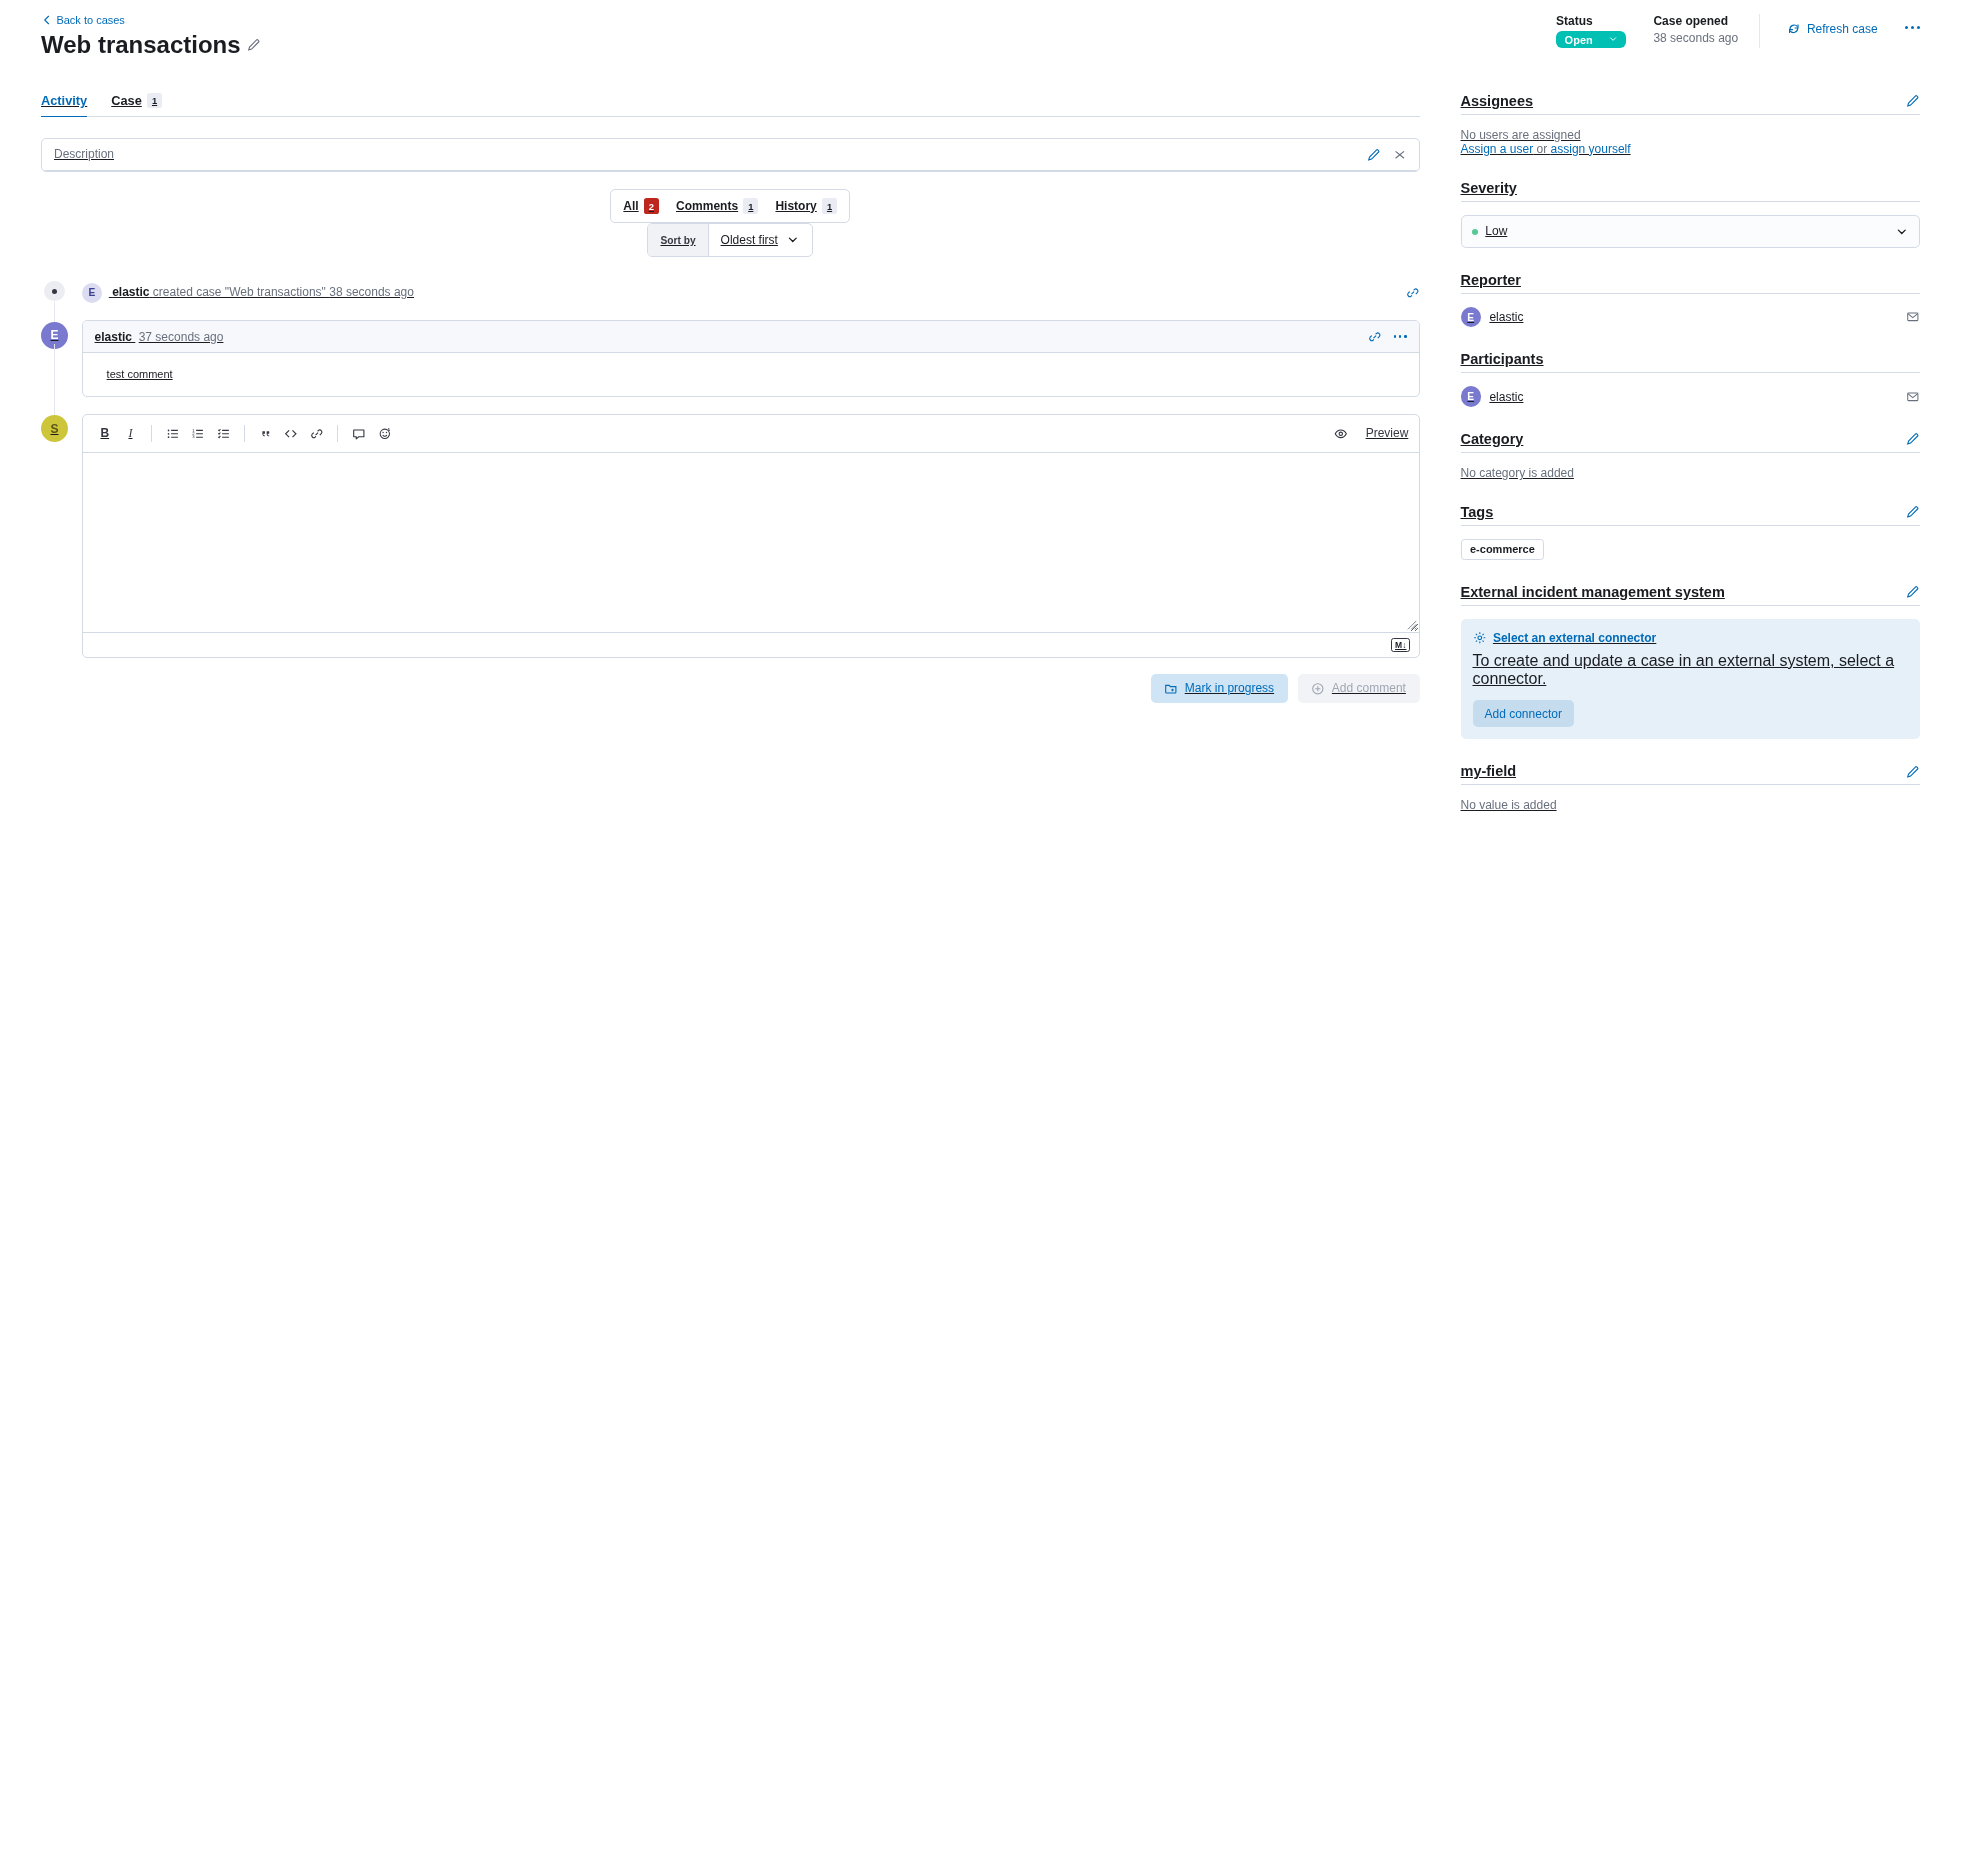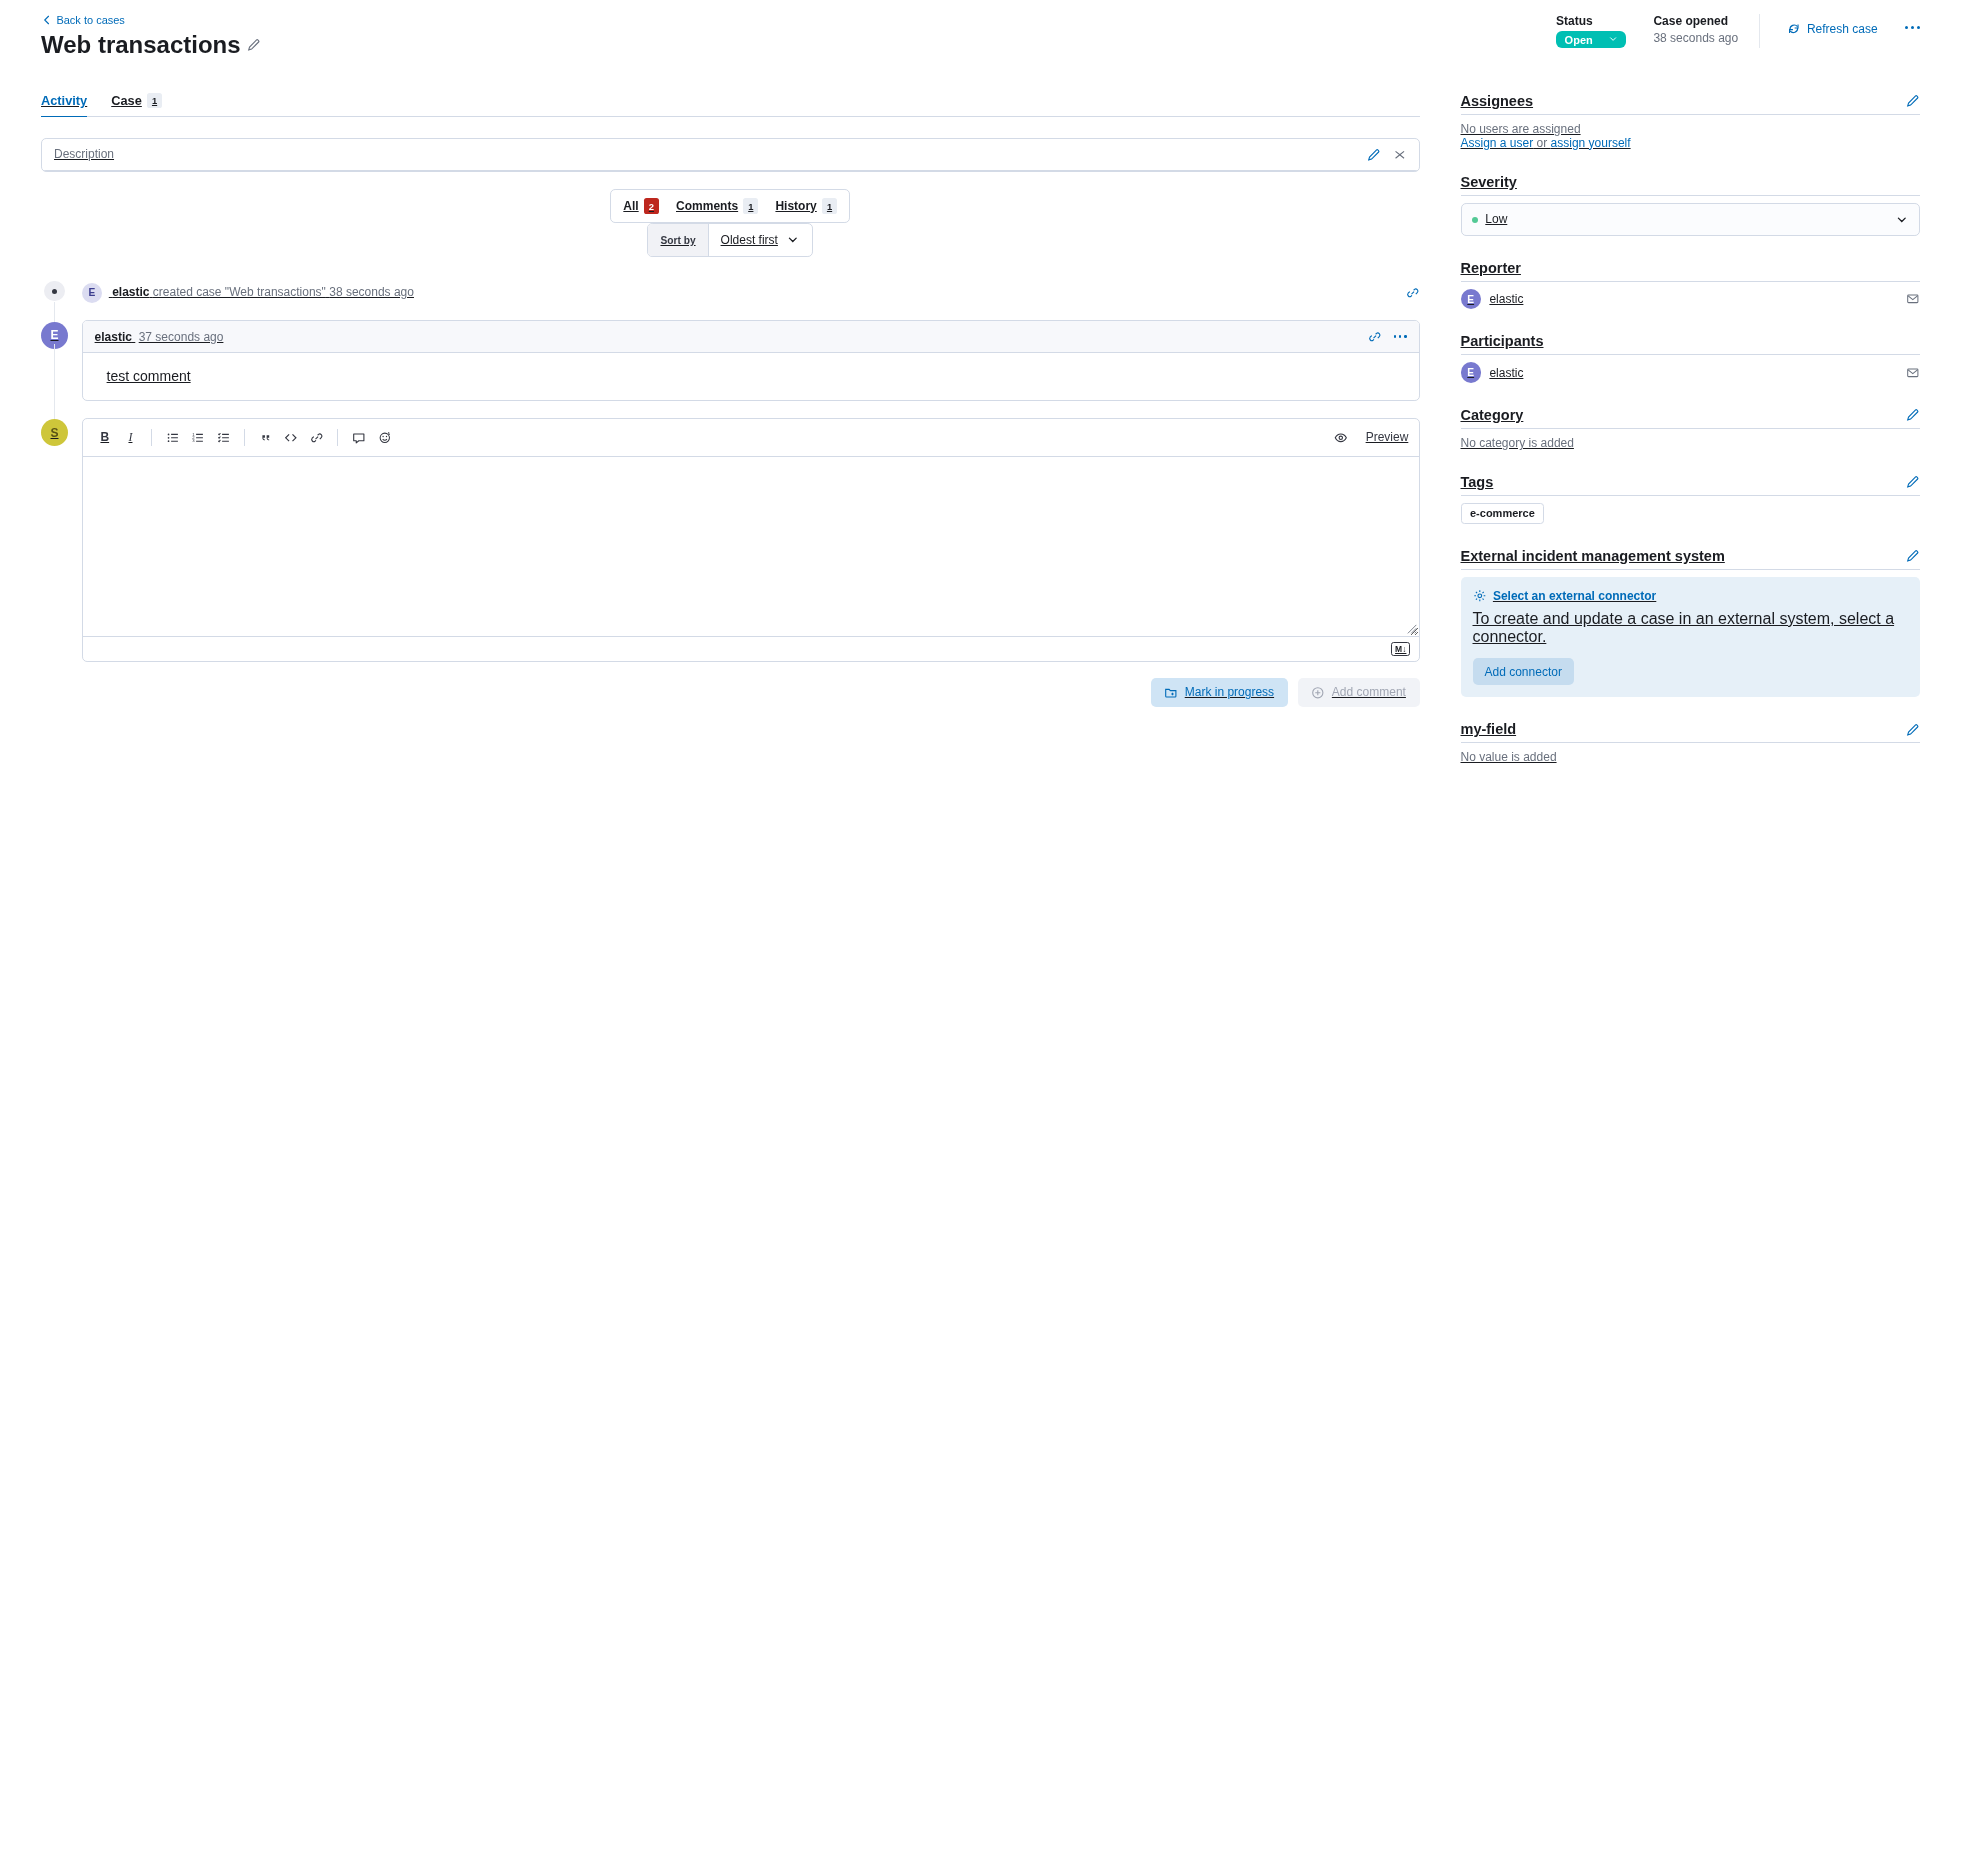--- a/index.html
+++ b/index.html
@@ -81,41 +81,41 @@
   .tl-text-left{font-size:12px;}
   .tl-text-left .user{font-weight:700;}
   .tl-text-left .muted{color:var(--muted);}
   .inline-avatar{display:inline-flex;width:20.4px;height:20.4px;border-radius:50%;align-items:center;justify-content:center;font-size:10.2px;font-weight:600;margin-right:6.8px;vertical-align:middle;}
 
   .comment-card{border:0.9px solid var(--border);border-radius:5.1px;overflow:hidden;}
   .comment-header{display:flex;justify-content:space-between;align-items:center;padding:8.5px 12px;background:#f7f8fb;border-bottom:0.9px solid var(--border);}
   .comment-header-left .user{font-weight:700;}
   .comment-header-left .time{color:var(--muted);margin-left:3.4px;}
   .comment-header-actions{display:flex;gap:12px;align-items:center;}
-  .comment-body{padding:15.3px 24px;font-size:14px;}
+  .comment-body{padding:15.3px 24px;font-size:11px;}
 
   .editor{border:0.9px solid var(--border);border-radius:5.1px;overflow:hidden;}
   .editor-toolbar{display:flex;align-items:center;justify-content:space-between;padding:6.8px 10.2px;border-bottom:0.9px solid var(--border);}
   .editor-tools{display:flex;align-items:center;gap:1.7px;}
   .tool-btn{width:24px;height:24px;display:inline-flex;align-items:center;justify-content:center;color:var(--text-subdued);cursor:pointer;border-radius:3.4px;}
   .tool-sep{width:0.9px;height:17px;background:var(--border);margin:0 6.8px;}
   .preview-btn{display:inline-flex;align-items:center;gap:18px;color:var(--text-subdued);cursor:pointer;font-size:12px;}
   .editor-area{min-height:179px;padding:10.2px;resize:vertical;overflow:auto;position:relative;}
   .editor-resize{position:absolute;right:1.7px;bottom:1.7px;color:var(--muted);}
   .editor-footer{display:flex;justify-content:flex-end;padding:5.1px 8.5px;border-top:0.9px solid var(--border);}
   .md-badge{border:0.9px solid var(--text-subdued);border-radius:2.6px;padding:0 2.6px;font-size:8.5px;font-weight:700;display:inline-flex;align-items:center;gap:0.9px;line-height:12px;}
 
   .action-row{display:flex;justify-content:flex-end;gap:10.2px;margin-top:15.3px;}
   .btn{display:inline-flex;align-items:center;gap:6.8px;padding:7.7px 13.6px;border-radius:5.1px;font-size:12px;font-weight:500;cursor:pointer;}
   .btn-primary-soft{background:#cfe4f5;color:var(--primary);}
   .btn-muted{background:#f1f3f7;color:#a1a6b3;cursor:not-allowed;}
 
   
   .side-section{margin-bottom:24px;}
-  .side-header{display:flex;justify-content:space-between;align-items:center;padding-bottom:5.1px;border-bottom:0.9px solid var(--border);margin-bottom:7px;}
+  .side-header{display:flex;justify-content:space-between;align-items:center;padding-bottom:5.1px;border-bottom:0.9px solid var(--border);margin-bottom:13px;}
   .side-title{font-size:14.5px;font-weight:700;}
   .side-text{color:var(--muted);font-size:12px;}
   .side-link{color:var(--primary);cursor:pointer;}
   .severity-select{display:flex;justify-content:space-between;align-items:center;border:0.9px solid var(--border);border-radius:5.1px;padding:8.5px 10.2px;cursor:pointer;background:#fbfcfe;}
   .sev-dot{width:6.8px;height:6.8px;border-radius:50%;background:#53c995;display:inline-block;margin-right:6.8px;}
   .user-row{display:flex;align-items:center;justify-content:space-between;margin-bottom:6.8px;}
   .user-row-left{display:flex;align-items:center;gap:8.5px;}
   .small-avatar{width:20.4px;height:20.4px;border-radius:50%;display:inline-flex;align-items:center;justify-content:center;font-size:10.2px;font-weight:600;}
   .tag-chip{display:inline-block;border:0.9px solid var(--border);border-radius:3.4px;padding:3.4px 8.5px;font-size:11px;font-weight:600;}
   .info-panel{background:#e6f0f8;border-radius:5.1px;padding:12px;}

